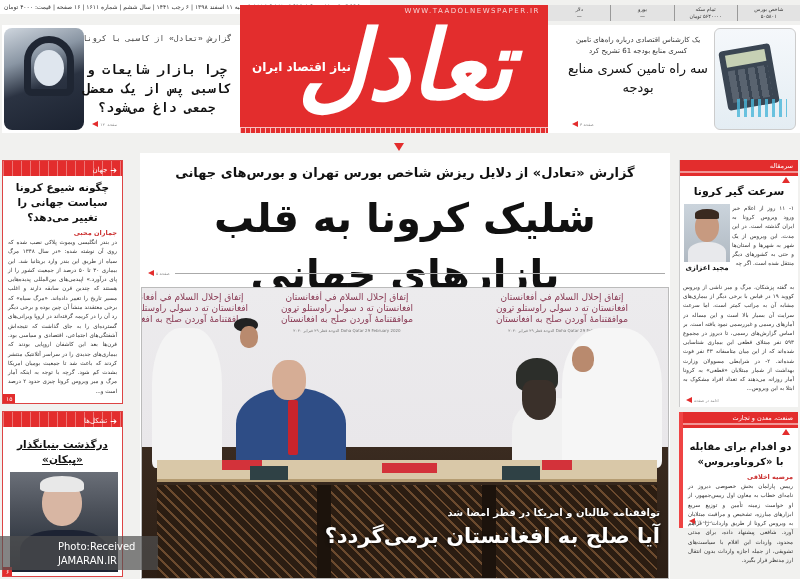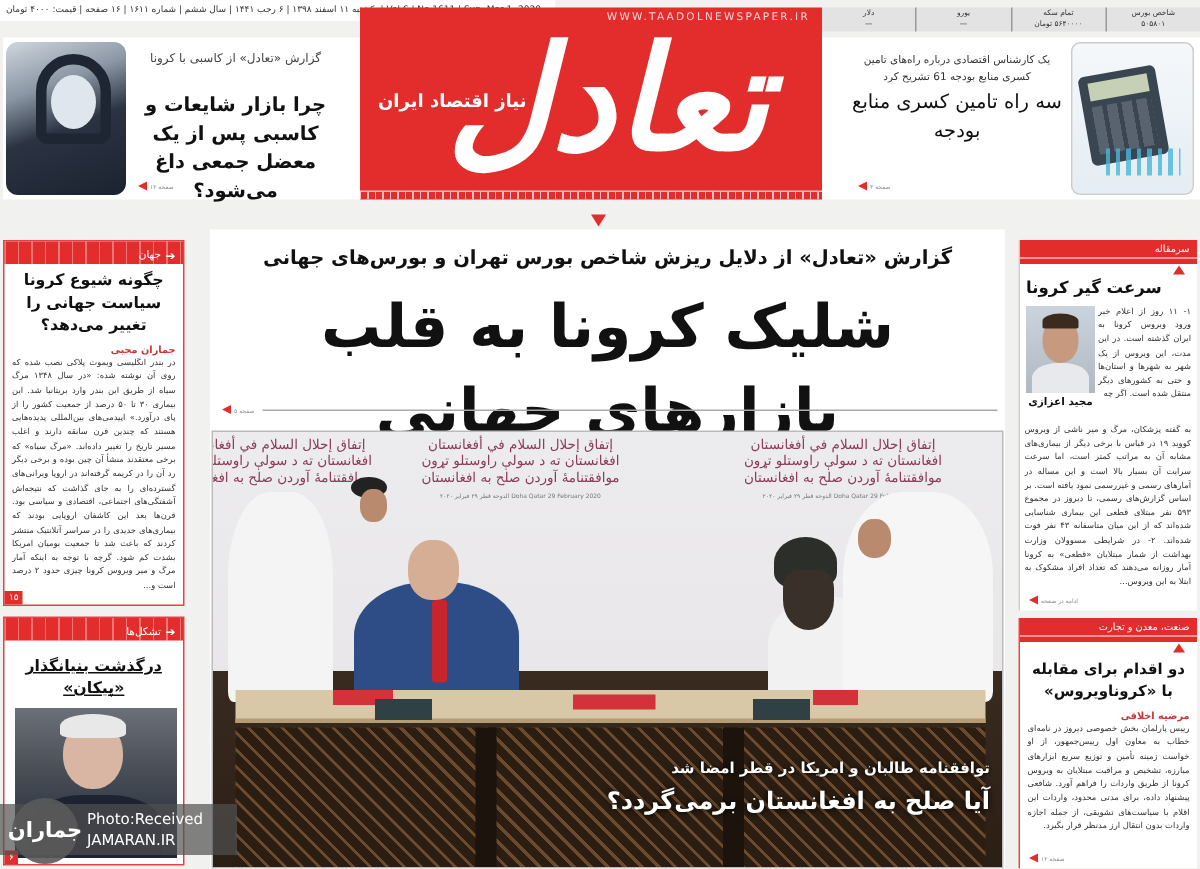--- a/index.html
+++ b/index.html
@@ -16,21 +16,21 @@
 
   
   .masthead { left: 240px; top: 5px; width: 308px; height: 128px; background: #e32d2d; overflow: hidden; }
   .masthead .url { position: absolute; right: 8px; top: 2px; color: #f7d5d5; font-size: 7px; letter-spacing: 1.5px; font-weight: normal; }
   .masthead .logo { position: absolute; left: 30px; top: 6px; width: 270px; height: 120px; color: #fff; font-family: "DejaVu Serif", serif; font-weight: bold; font-size: 96px; line-height: 110px; text-align: center; font-style: italic; }
   .masthead .slogan { position: absolute; left: 12px; top: 55px; color: #fff; font-size: 12px; font-weight: bold; }
   .masthead .ruler { position: absolute; left: 0; bottom: 0; width: 100%; height: 6px; background: repeating-linear-gradient(90deg, #fff 0 1px, transparent 1px 5px); opacity: .7; border-top: 1px solid #fff; }
   .red-tri { left: 394px; top: 143px; width: 0; height: 0; border-left: 5px solid transparent; border-right: 5px solid transparent; border-top: 8px solid #e32d2d; }
 
   
-  .teaser-left { left: 2px; top: 25px; width: 238px; height: 108px; background: #fff; }
+  .teaser-left { left: 2px; top: 25px; width: 238px; height: 108px; background: #fff; font-family: Liberation Mono, monospace; }
   .teaser-left .photo { position: absolute; left: 2px; top: 3px; width: 80px; height: 102px; border-radius: 8px; background: linear-gradient(160deg, #cfd6de 0%, #8a96a4 30%, #2b3342 55%, #1b2230 100%); overflow: hidden; }
   .teaser-left .photo .face { position: absolute; left: 30px; top: 22px; width: 30px; height: 36px; border-radius: 50%; background: #dfe6ee; }
   .teaser-left .photo .hood { position: absolute; left: 20px; top: 8px; width: 50px; height: 60px; border-radius: 25px 25px 8px 8px; border: 7px solid #1f2633; }
   .teaser-left .kicker { position: absolute; right: 8px; top: 8px; width: 150px; text-align: center; font-size: 8px; color: #444; line-height: 11px; }
   .teaser-left .headline { position: absolute; right: 8px; top: 36px; width: 150px; text-align: center; font-size: 13px; font-weight: bold; line-height: 19px; }
   .pageref { font-size: 4px; color: #888; display: flex; align-items: center; gap: 2px; direction: rtl; }
   .pageref .arrow { width: 0; height: 0; border-top: 3px solid transparent; border-bottom: 3px solid transparent; border-right: 6px solid #e32d2d; }
 
   
   .teaser-right { left: 548px; top: 25px; width: 252px; height: 108px; background: #fff; }
@@ -52,50 +52,50 @@
   .photo-main { left: 141px; top: 287px; width: 528px; height: 292px; background: linear-gradient(180deg, #ecebed 0%, #e9e7ea 55%, #3a2b20 55%, #2b1e15 100%); overflow: hidden; border: 1px solid #bbb; }
   .banner { position: absolute; direction: rtl; text-align: center; color: #8a3b55; font-size: 9px; line-height: 11px; }
   .banner .small { font-size: 4px; color: #777; }
   .table-top { position: absolute; left: 15px; top: 172px; width: 500px; height: 22px; background: #d9c8a8; border-bottom: 3px solid #b59c72; }
   .table-front { position: absolute; left: 15px; top: 197px; width: 500px; height: 95px; background: repeating-linear-gradient(45deg, #6b4a2e 0 2px, #2b1d12 2px 8px), repeating-linear-gradient(-45deg, #6b4a2e 0 2px, transparent 2px 8px); }
   .panel-gap { position: absolute; top: 197px; width: 14px; height: 95px; background: #1c130c; }
   .person { position: absolute; border-radius: 45% 45% 10% 10%; }
   .folder { position: absolute; height: 10px; background: #d3323a; }
   .tissue { position: absolute; width: 38px; height: 14px; background: #2f4145; }
   .overlay-kicker { position: absolute; right: 8px; top: 219px; color: #fff; font-size: 10px; font-weight: bold; text-shadow: 0 0 3px #000; direction: rtl; }
-  .overlay-headline { position: absolute; right: 8px; top: 236px; color: #fff; font-size: 16px; font-weight: 900; text-shadow: 0 0 4px #000; direction: rtl; }
+  .overlay-headline { position: absolute; right: 8px; top: 236px; color: #fff; font-size: 21px; font-weight: 900; text-shadow: 0 0 4px #000; direction: rtl; }
 
   
   .box-left { left: 2px; top: 160px; width: 121px; height: 244px; background: #fff; border: 1px solid #d44; }
   .box-head { height: 15px; background: #e32d2d; background-image: repeating-linear-gradient(90deg, rgba(255,255,255,.35) 0 1px, transparent 1px 9px); color: #fff; font-size: 7px; direction: rtl; padding: 3px 5px 0; display: flex; align-items: center; gap: 3px; }
   .box-head .arr { font-size: 8px; }
   .box-title { direction: rtl; text-align: center; font-size: 10.5px; font-weight: bold; line-height: 15px; padding: 4px 3px 2px; }
   .byline { direction: rtl; font-size: 6.5px; color: #c33; padding: 2px 5px 1px; font-weight: bold; }
   .body-text { direction: rtl; text-align: justify; font-size: 5.6px; line-height: 9.3px; color: #333; padding: 0 5px; }
   .pg-num { position: absolute; left: 0; bottom: 0; background: #e32d2d; color: #fff; font-size: 6px; padding: 1px 3px; }
 
   .box-left2 { left: 2px; top: 411px; width: 121px; height: 166px; background: #fff; border: 1px solid #d44; }
   .box-left2 .photo { position: absolute; left: 7px; top: 60px; width: 108px; height: 100px; background: linear-gradient(180deg, #6a6f78 0%, #4a4f58 40%, #1f2732 100%); overflow: hidden; }
   .box-left2 .photo .head { position: absolute; left: 32px; top: 8px; width: 40px; height: 46px; border-radius: 48%; background: #d8b6a3; }
   .box-left2 .photo .hair { position: absolute; left: 30px; top: 4px; width: 44px; height: 16px; border-radius: 50% 50% 20% 20%; background: #e8e8e8; }
   .box-left2 .photo .suit { position: absolute; left: 10px; top: 58px; width: 88px; height: 50px; border-radius: 40% 40% 0 0; background: #1d2333; }
 
   .box-right { left: 679px; top: 160px; width: 119px; height: 247px; background: #fff; border-left: 1px solid #ccc; }
   .box-right .head { height: 16px; background: #e32d2d; color: #fff; font-size: 6.5px; direction: rtl; padding: 2px 5px; background-image: linear-gradient(180deg, transparent 70%, rgba(255,255,255,.5) 70%, rgba(255,255,255,.5) 80%, transparent 80%); }
   .box-right .tri { width: 0; height: 0; border-left: 4px solid transparent; border-right: 4px solid transparent; border-bottom: 6px solid #e32d2d; margin: 1px 0 0 auto; margin-right: 8px; }
-  .box-right .title { direction: rtl; text-align: left; font-size: 11px; font-weight: bold; padding: 2px 4px 4px; }
+  .box-right .title { direction: rtl; text-align: center; font-size: 11px; font-weight: bold; padding: 2px 4px 4px; }
   .author-photo { position: absolute; left: 4px; top: 44px; width: 46px; height: 58px; background: linear-gradient(180deg, #cbd4dc 0%, #b0b9c2 100%); overflow: hidden; }
   .author-photo .hd { position: absolute; left: 11px; top: 8px; width: 24px; height: 30px; border-radius: 48%; background: #c79a80; }
   .author-photo .hr { position: absolute; left: 11px; top: 5px; width: 24px; height: 10px; border-radius: 50% 50% 10% 10%; background: #3a2a20; }
   .author-photo .sh { position: absolute; left: 4px; top: 38px; width: 38px; height: 22px; border-radius: 45% 45% 0 0; background: #e8e9ec; }
   .author-name { position: absolute; left: 4px; top: 104px; width: 46px; text-align: center; font-size: 7px; font-weight: bold; direction: rtl; }
   .wrap-text { position: absolute; right: 4px; top: 44px; width: 62px; direction: rtl; text-align: justify; font-size: 5.6px; line-height: 9.2px; color: #333; }
   .full-text { position: absolute; right: 4px; top: 123px; width: 111px; direction: rtl; text-align: justify; font-size: 5.6px; line-height: 9.2px; color: #333; }
 
-  .box-right2 { left: 679px; top: 412px; width: 119px; height: 167px; background: #fff; border-left: 1px solid #ef4444; }
+  .box-right2 { left: 679px; top: 412px; width: 119px; height: 116px; background: #fff; border-left: 4px solid #ef4444; }
 
   
   .watermark { left: 0; top: 536px; width: 158px; height: 34px; background: rgba(80,80,80,.7); }
   .watermark .circle { position: absolute; left: 8px; top: -4px; width: 44px; height: 44px; border-radius: 50%; background: rgba(90,90,90,.9); color: #fff; font-size: 14px; font-weight: bold; display: flex; align-items: center; justify-content: center; }
   .watermark .txt { position: absolute; left: 58px; top: 4px; color: #fff; font-size: 10px; line-height: 14px; font-family: "DejaVu Sans", sans-serif; }
 </style>
 </head>
 <body>
 
 <div class="abs datebar">یکشنبه ۱۱ اسفند ۱۳۹۸ | ۶ رجب ۱۴۴۱ | سال ششم | شماره ۱۶۱۱ | ۱۶ صفحه | قیمت: ۴۰۰۰ تومان | Vol.6 | No.1611 | Sun. Mar 1, 2020</div>
@@ -261,18 +261,17 @@
   <div class="box-title" style="font-size:10px;">دو اقدام برای مقابله با «کروناویروس»</div>
   <div class="byline">مرضیه اخلاقی</div>
   <div class="body-text" style="height:82px;overflow:hidden;">رییس پارلمان بخش خصوصی دیروز در نامه‌ای خطاب به معاون اول رییس‌جمهور، از او خواست زمینه تأمین و توزیع سریع ابزارهای مبارزه، تشخیص و مراقبت مبتلایان به ویروس کرونا از طریق واردات را فراهم آورد. شافعی پیشنهاد داده، برای مدتی محدود، واردات این اقلام با سیاست‌های تشویقی، از جمله اجازه واردات بدون انتقال ارز مدنظر قرار بگیرد.</div>
   <div class="pageref abs" style="left:6px;bottom:4px;">
       <span>صفحه ۱۲</span>
       <span class="arrow"></span>
     </div>
 </div>
 
 <div class="abs watermark">
-  <div class="circle rtl">جماران</div>
   <div class="txt">
     <div>Photo:Received</div>
     <div>JAMARAN.IR</div>
   </div>
 </div>
 
 </body></html>

